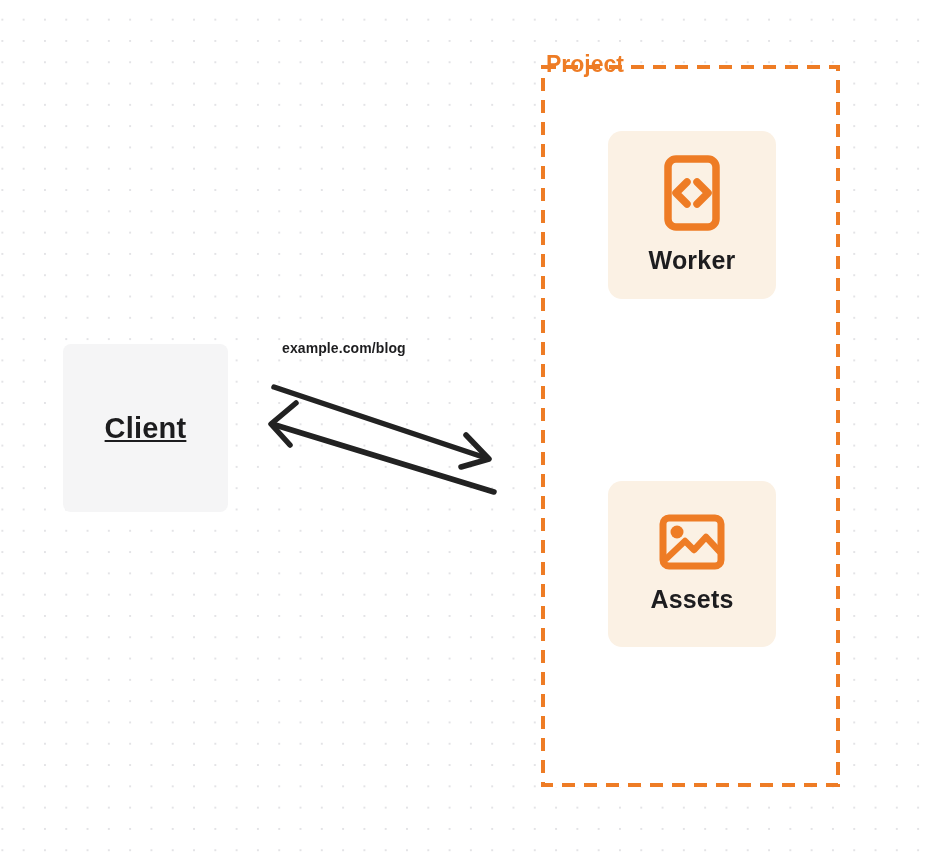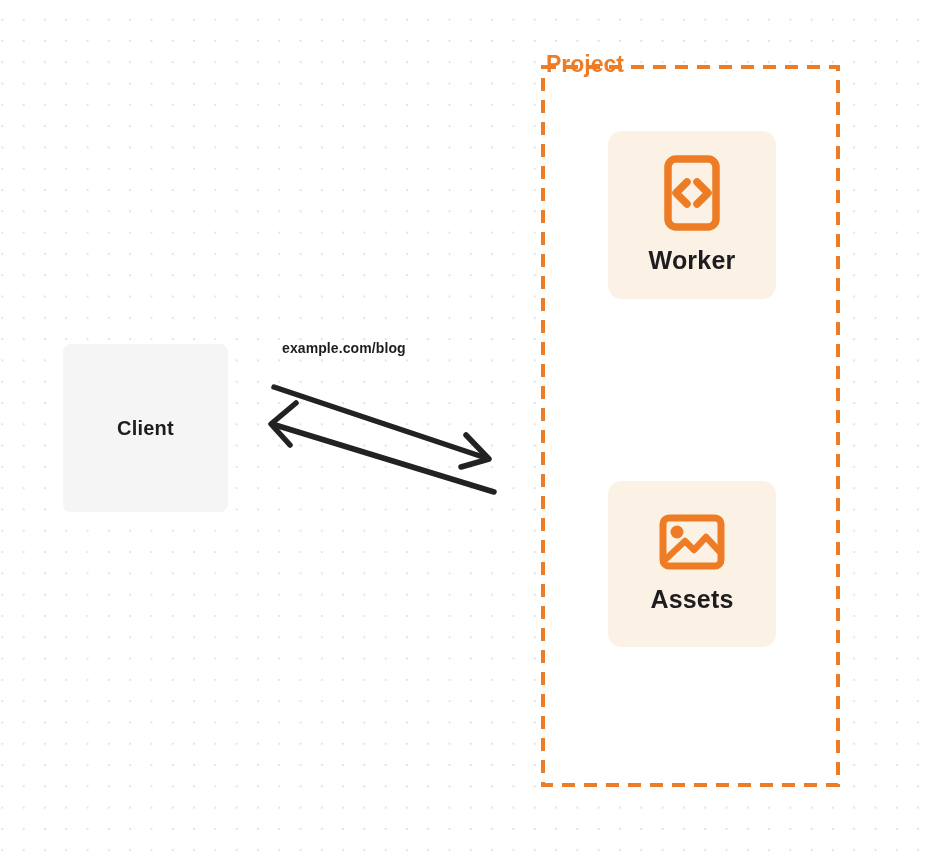--- a/index.html
+++ b/index.html
@@ -20,21 +20,21 @@
   
   .client-box {
     position: absolute;
     left: 63px; top: 344px;
     width: 165px; height: 168px;
     background: var(--client-bg, #f5f5f6);
     border-radius: 8px;
     display: flex; align-items: center; justify-content: center;
   }
   .client-box .label {
-    font-size: 20px; font-weight: 700; letter-spacing: 0.2px;
+    font-size: 29px; font-weight: 700; letter-spacing: 0.2px; text-decoration: underline;
   }
 
   
   .request-label {
     position: absolute;
     left: 282px; top: 340px;
     font-size: 14px; font-weight: 700; letter-spacing: 0.1px;
   }
 
   

